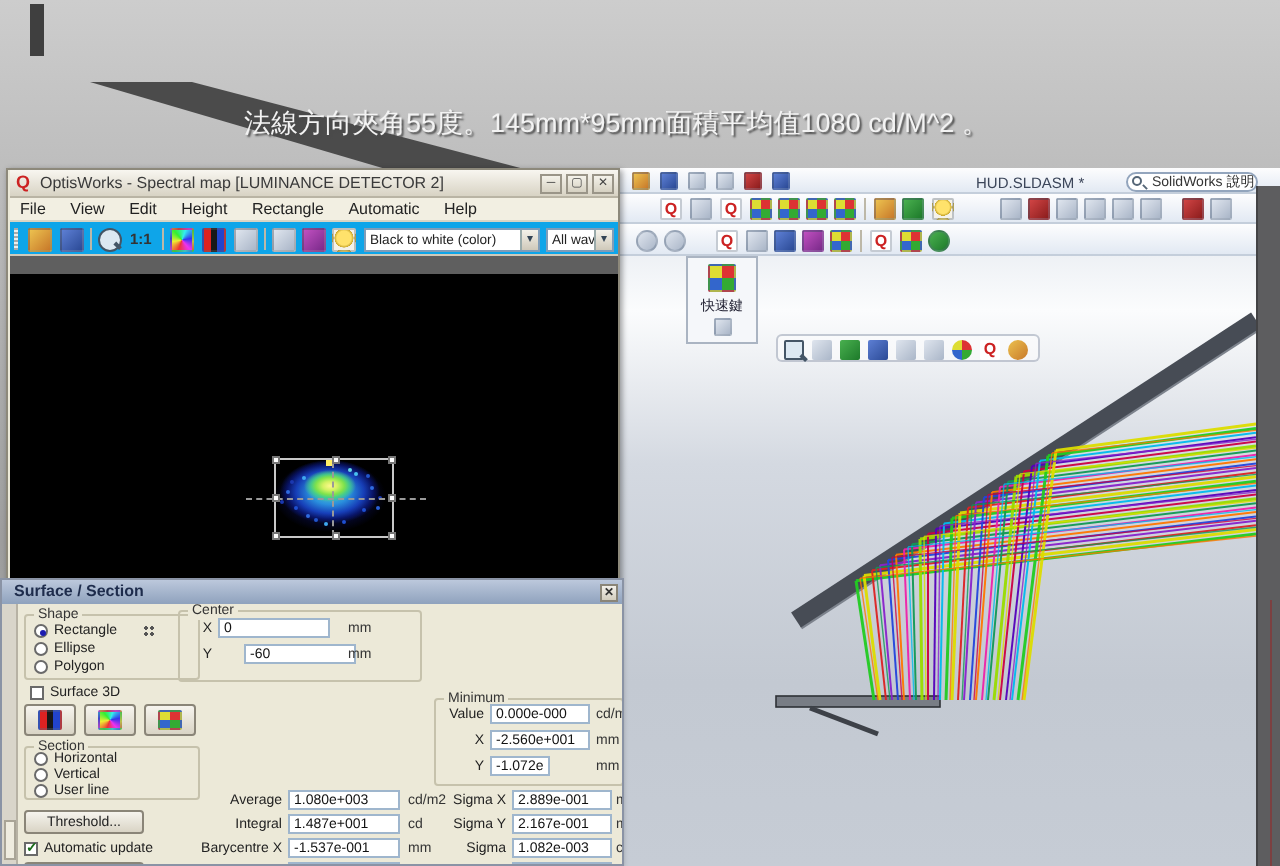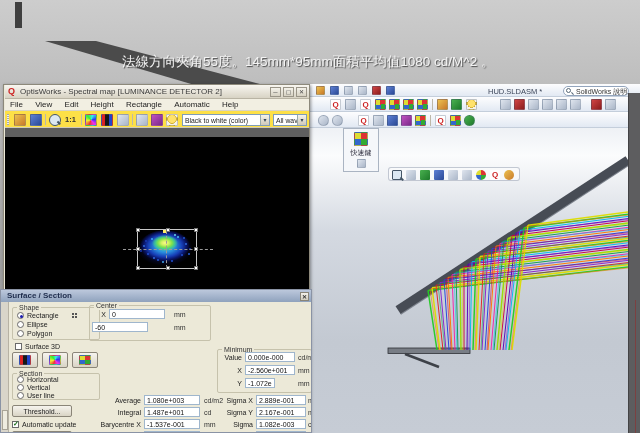--- a/index.html
+++ b/index.html
@@ -23,21 +23,21 @@
       background:linear-gradient(180deg,#f8f6f0,#d8d3c4);border-bottom:1px solid #b9b4a4;
       font-size:8px;color:#3a3a3a;line-height:14px;white-space:nowrap;overflow:hidden;}
   .ow-title .txt{position:absolute;left:15px;top:0;}
   .ow-qicon{position:absolute;left:3px;top:2px;width:9px;height:9px;font-size:9px;line-height:9px;
       font-weight:bold;color:#c22;}
   .winbtn{position:absolute;top:2px;width:11px;height:10px;background:linear-gradient(#f4f2ea,#d6d1c2);
       border:1px solid #9a9588;font-size:6px;line-height:8px;text-align:center;color:#444;}
   .ow-menu{left:1px;top:14px;width:304px;height:12px;background:#f2efe2;border-bottom:1px solid #d8d4c4;
       font-size:8px;color:#222;}
   .ow-menu span{display:inline-block;padding:1px 5px 0 5px;}
-  .ow-tools{left:1px;top:26px;width:304px;height:17px;background:#fde047;border-bottom:1px solid #cfcaba;}
+  .ow-tools{left:1px;top:26px;width:304px;height:17px;background:#0ea5e9;border-bottom:1px solid #cfcaba;}
   .owic{position:absolute;top:2.5px;width:12px;height:12px;border:1px solid rgba(100,100,100,.35);border-radius:1px;}
   .sep{position:absolute;top:3px;width:1px;height:11px;background:#bdb8a8;border:none;}
   .grip{position:absolute;left:2px;top:3px;width:2px;height:11px;background:repeating-linear-gradient(#aaa 0 1px,#eee 1px 2px);}
   .ratio{position:absolute;top:4px;font-size:7.5px;font-weight:bold;color:#333;}
   .combo{position:absolute;top:2.5px;height:12px;background:#fff;border:1px solid #7f9db9;
       font-size:6.8px;line-height:11px;color:#222;padding-left:2px;white-space:nowrap;overflow:hidden;}
   .combo .arr{position:absolute;right:0;top:0;width:9px;height:100%;background:linear-gradient(#f4f2ea,#cfc9ba);
       border-left:1px solid #9aa;font-size:6px;text-align:center;line-height:11px;color:#345;}
   .ow-strip{left:1px;top:43px;width:304px;height:9px;background:#5f5f5f;}
   .ow-view{left:1px;top:52px;width:304px;height:296px;background:#000;overflow:hidden;}
@@ -383,21 +383,21 @@
     <span class="chk on" style="left:11px;top:131px;"></span>
     <span class="plbl" style="left:21px;top:130px;">Automatic update</span>
     <button class="pbtn" style="left:11px;top:141px;width:60px;height:12px;"></button>
 
     <div class="grp" style="left:88px;top:15px;width:122px;height:36px;">
       <span class="glabel">Center</span>
       <span class="plbl r" style="left:8px;top:4px;width:8px;">X</span>
       <input class="pfld" style="left: 19px; top: 3px;" readonly="" value="0">
       <span class="punit" style="left:84px;top:4px;">mm</span>
       <span class="plbl r" style="left:8px;top:17px;width:8px;">Y</span>
-      <input class="pfld" style="left: 2px; top: 16px;" readonly="" value="-60">
+      <input class="pfld" style="left: 32px; top: 16px;" readonly="" value="-60">
       <span class="punit" style="left:84px;top:17px;">mm</span>
     </div>
 
 
 
     <div class="grp" style="left:216px;top:59px;width:95px;height:44px;">
       <span class="glabel">Minimum</span>
       <span class="plbl r" style="left:0px;top:3px;width:24px;">Value</span>
       <input class="pfld" style="left: 27px; top: 2px; width: 50px;" readonly="" value="0.000e-000">
       <span class="punit" style="left:80px;top:3px;">cd/m2</span>

